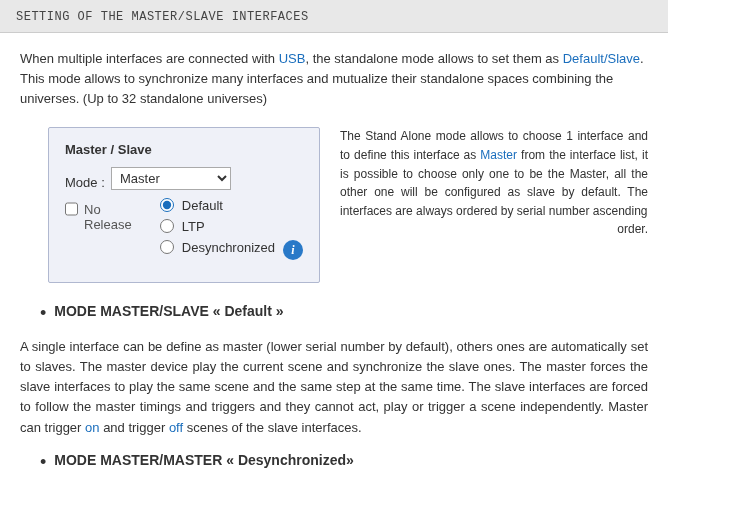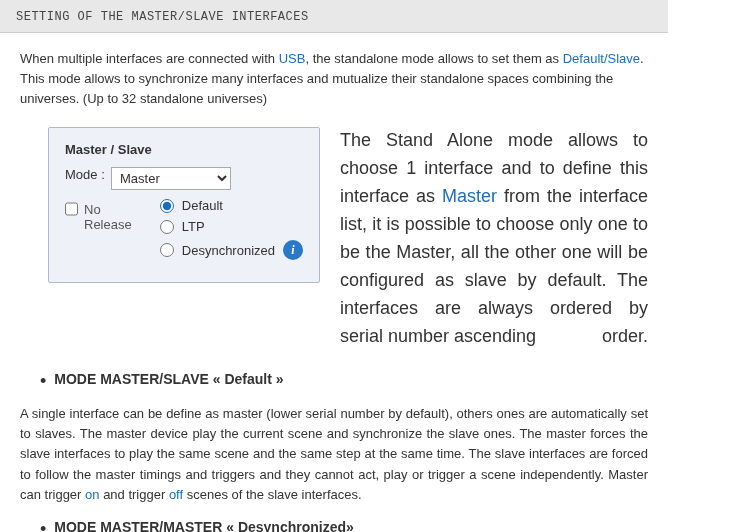--- a/index.html
+++ b/index.html
@@ -57,21 +57,21 @@
       margin-bottom: 20px;
     }
 
     .left-panel {
       flex: 0 0 300px;
       padding-left: 28px;
     }
 
     .right-panel {
       flex: 1;
-      font-size: 18px;
+      font-size: 12px;
       line-height: 1.55;
       color: #333;
       text-align: justify;
     }
 
     .right-panel .highlight-blue {
       color: #1a6ebd;
     }
 
     .master-slave-box {
@@ -83,21 +83,21 @@
 
     .box-title {
       font-size: 13px;
       font-weight: bold;
       color: #333;
       margin-bottom: 10px;
     }
 
     .mode-row {
       display: flex;
-      align-items: flex-start;
+      align-items: flex-end;
       margin-bottom: 8px;
       gap: 6px;
     }
 
     .mode-label {
       font-size: 13px;
       color: #333;
       min-width: 40px;
     }
 
@@ -137,21 +137,21 @@
       display: flex;
       align-items: center;
       gap: 8px;
       margin-bottom: 6px;
       font-size: 13px;
       color: #333;
     }
 
     .radio-option-row {
       display: flex;
-      align-items: center;
+      align-items: flex-start;
       gap: 8px;
     }
 
     .radio-input {
       width: 14px;
       height: 14px;
       cursor: pointer;
       accent-color: #1a6ebd;
     }
 

